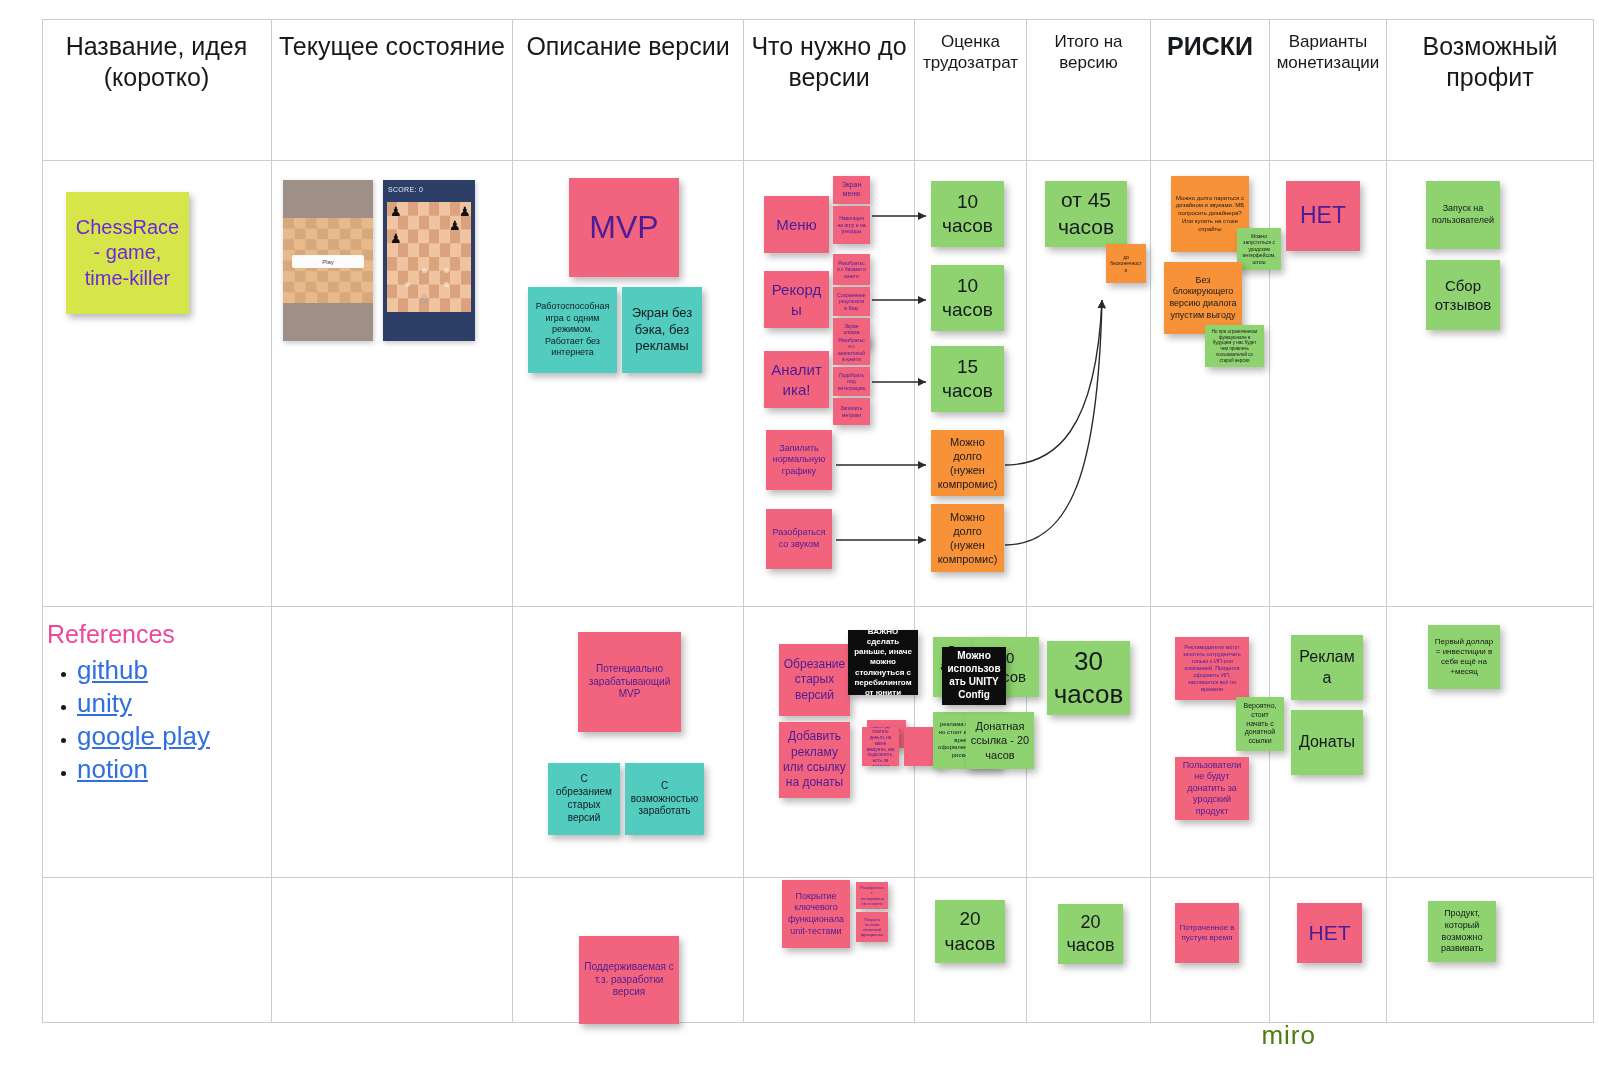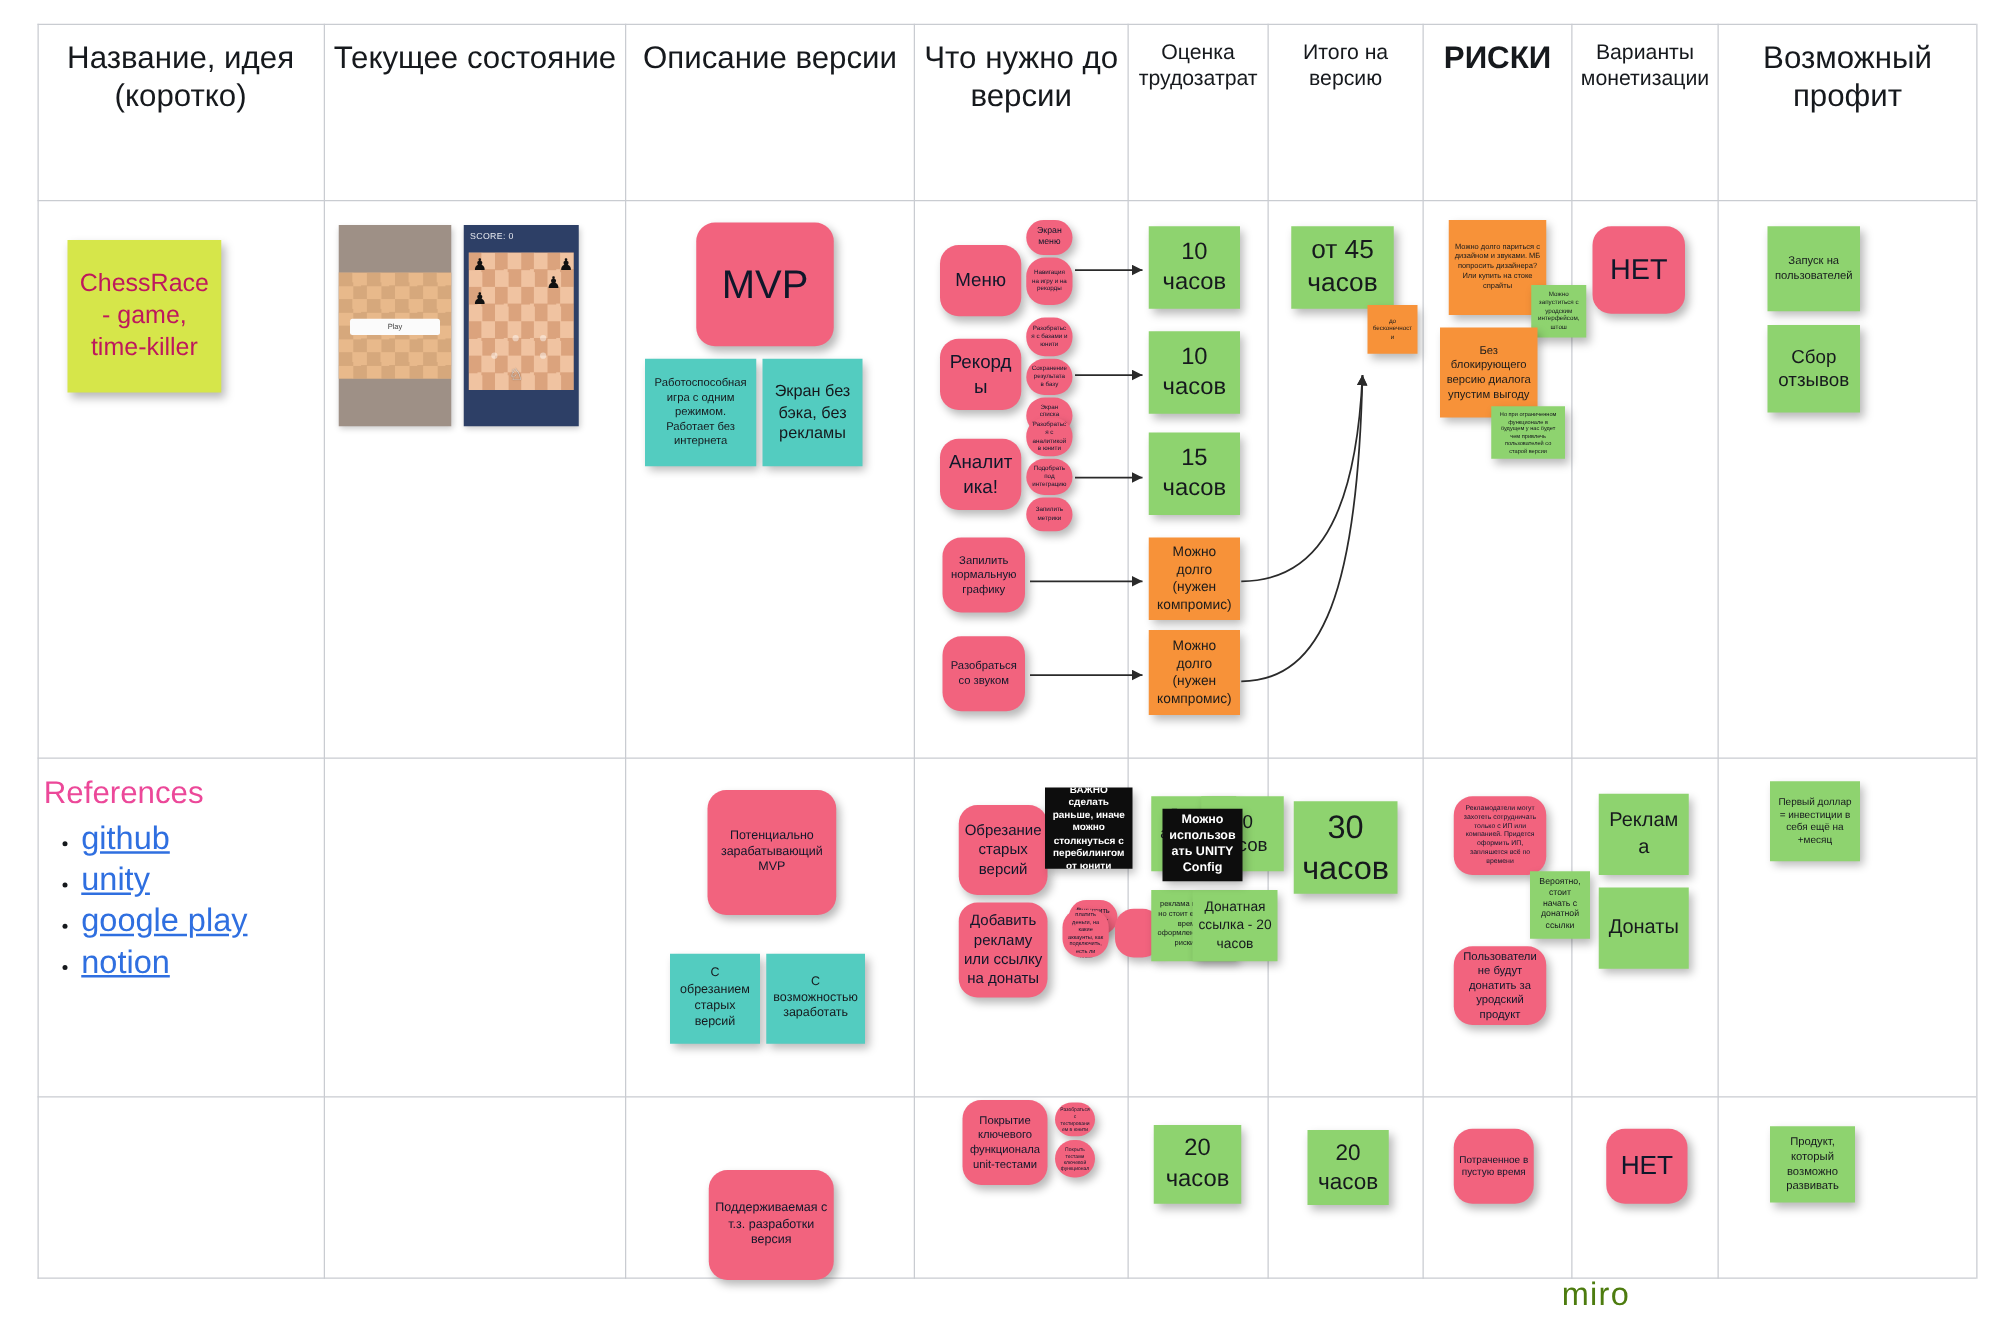--- a/index.html
+++ b/index.html
@@ -4,21 +4,21 @@
 <style>
   html,body{margin:0;padding:0;}
   body{
     width:1599px;height:1065px;
     background:#ffffff;
     font-family:"Liberation Sans", sans-serif;
     color:#16191d;
     overflow:hidden;
     position:relative;
   }
-  .board{position:absolute;left:4px;top:0;width:1322px;height:1065px;}
+  .board{position:absolute;left:16px;top:0;width:1322px;height:1065px;}
 
   
   .vline{position:absolute;width:1px;background:#c9ccd1;}
   .hline{position:absolute;height:1px;background:#c9ccd1;}
 
   
   .hdr{position:absolute;text-align:center;color:#16191d;line-height:1.22;}
   .hdr.big{font-size:25px;}
   .hdr.sml{font-size:17px;}
   .hdr.bold{font-size:25px;font-weight:bold;}
@@ -28,23 +28,23 @@
     position:absolute;
     box-sizing:border-box;
     display:flex;align-items:center;justify-content:center;
     text-align:center;
     padding:4px;
     line-height:1.28;
     box-shadow:3px 4px 7px rgba(0,0,0,.28);
     word-break:break-word;
     overflow:hidden;
   }
-  .pink{background:#f2637e;color:#0f172a;border-radius:15px;}
+  .pink{background:#f2637e;color:#4c1d95;}
   .green{background:#8ed36f;color:#16191d;}
-  .lime{background:#d6e64a;color:#be185d;}
+  .lime{background:#d6e64a;color:#6d28d9;}
   .teal{background:#53ccc0;color:#16191d;}
   .orange{background:#f79239;color:#1b1b1b;}
   .black{background:#0d0d0d;color:#ffffff;font-weight:bold;}
 
   
   .refs{position:absolute;}
   .refs h3{margin:0;font-size:25px;font-weight:normal;color:#ec4899;}
   .refs ul{margin:6px 0 0 0;padding-left:30px;list-style:disc;}
   .refs li{margin:2px 0;}
   .refs a{color:#2f6fe0;font-size:26px;text-decoration:underline;}

